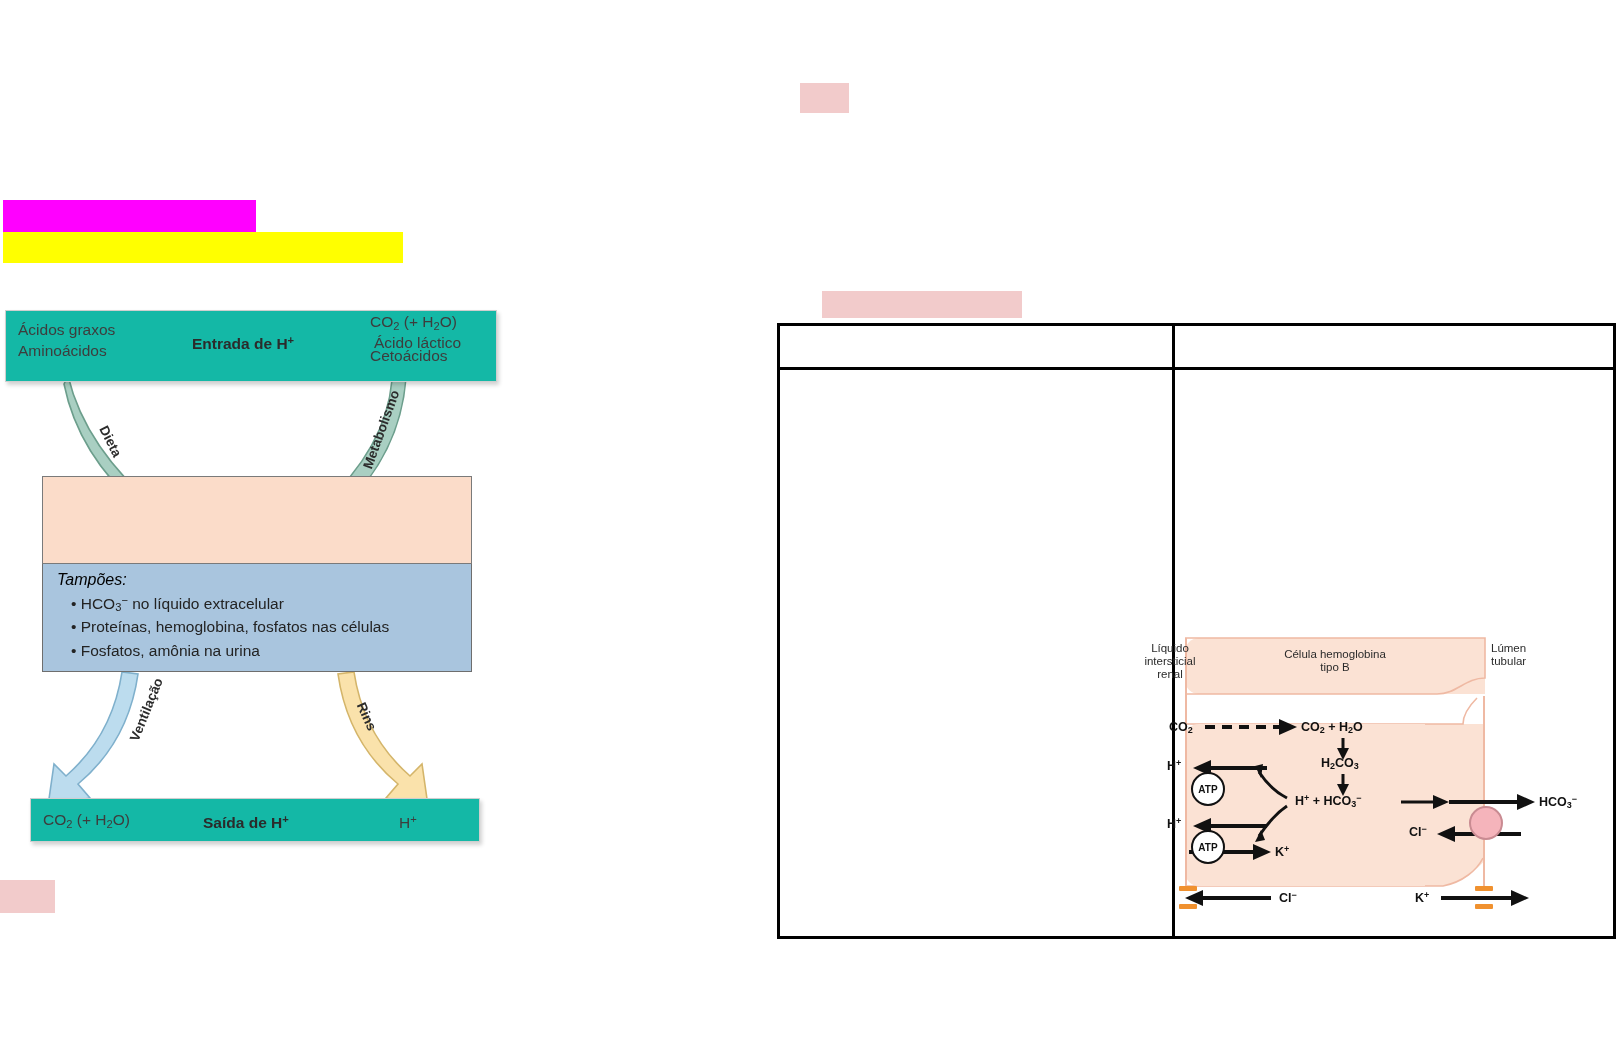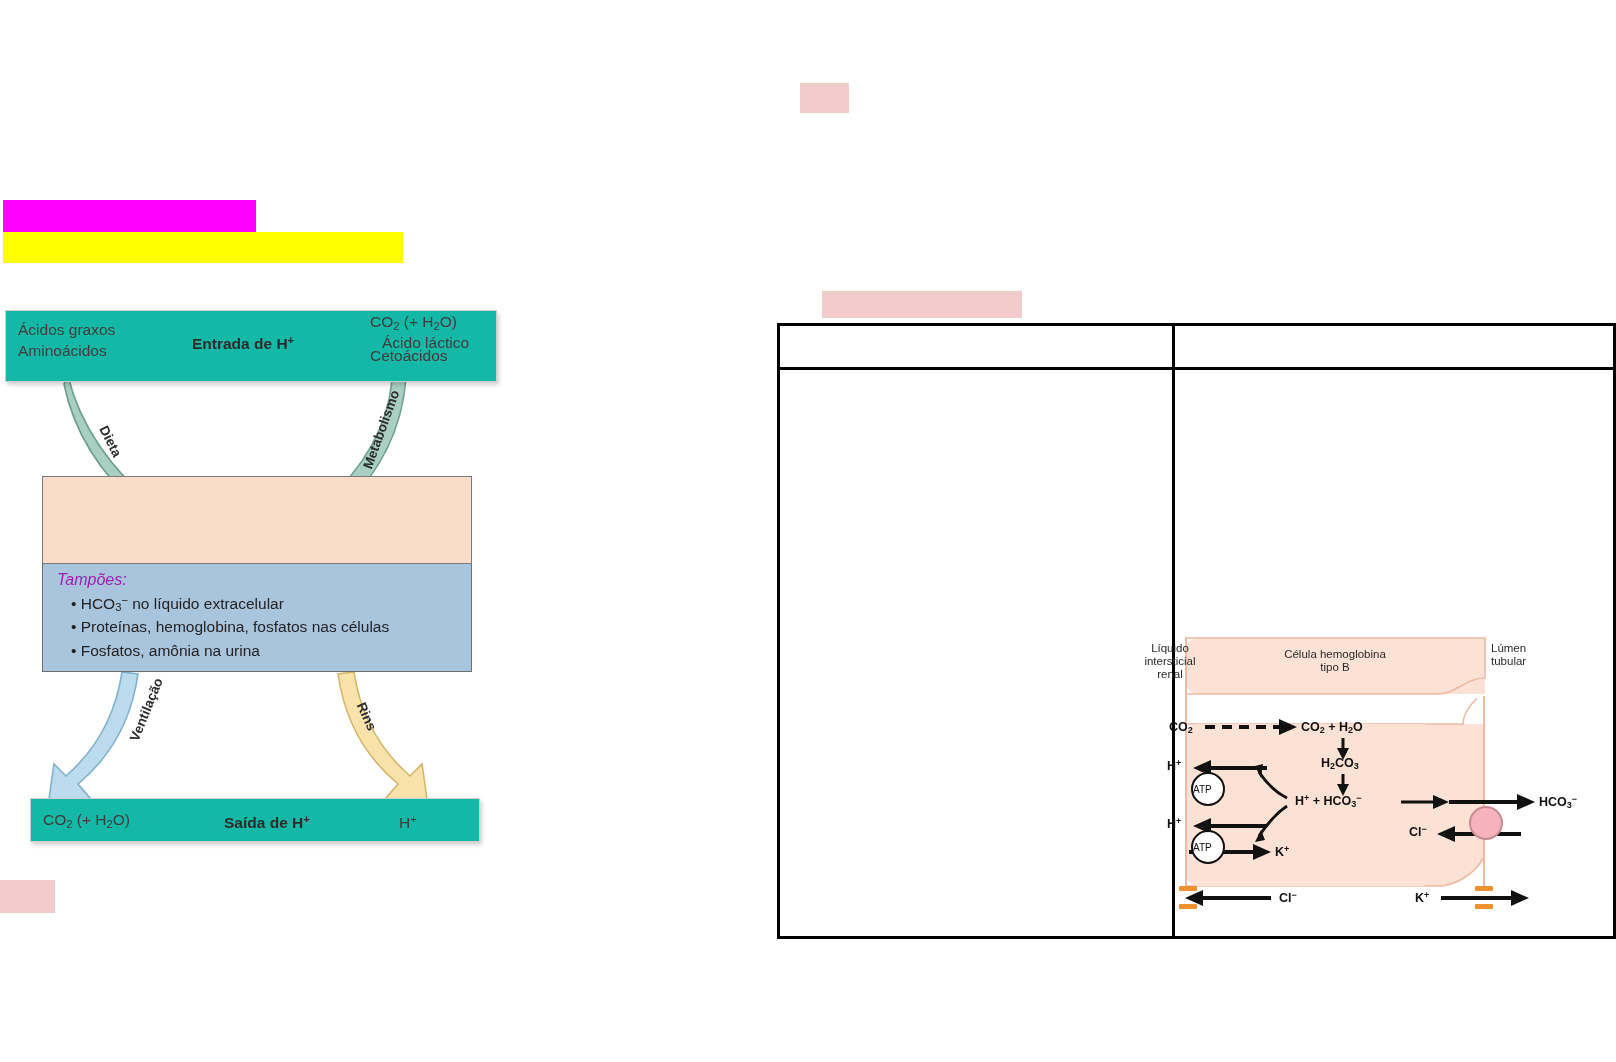--- a/index.html
+++ b/index.html
@@ -21,21 +21,21 @@
   .box-txt.b{font-weight:bold;color:#2b2b2b;}
   sub{font-size:.72em;vertical-align:-0.25em;}
   sup{font-size:.72em;vertical-align:0.42em;}
 
   #plasma-ph-band{position:absolute;left:40px;top:170px;width:430px;height:88px;
         background:#fbdcc9;border:1px solid #7a7a7a;box-sizing:border-box;}
   #buffers-band{position:absolute;left:40px;top:258px;width:430px;height:108px;
         background:#a9c5de;border:1px solid #6e6e6e;border-top:none;box-sizing:border-box;}
   #plasma-ph-label{position:absolute;left:0;top:23px;width:430px;text-align:center;
         font-size:16px;line-height:20px;color:#2e2e2e;}
-  #buffers-title{position:absolute;left:14px;top:7px;font-size:16px;font-style:italic;color:#a21caf;}
+  #buffers-title{position:absolute;left:14px;top:7px;font-size:16px;font-style:italic;color:#000000;}
   .buf-item{position:absolute;left:28px;font-size:15.5px;color:#232323;white-space:nowrap;}
 
   .arrow-label{position:absolute;font-size:13.5px;font-weight:bold;color:#2c2c2c;
         white-space:nowrap;transform-origin:center center;}
 
   
   #content-table{position:absolute;left:777px;top:323px;width:839px;height:616px;
         border:3px solid #000;border-right:3px solid #000;box-sizing:border-box;}
   #table-header-row{position:absolute;left:0;top:0;width:100%;height:44px;
         border-bottom:3px solid #000;box-sizing:border-box;}
@@ -43,22 +43,22 @@
 
   
   #cell-diagram{position:absolute;left:1175px;top:620px;width:420px;height:305px;}
   .cell-body{position:absolute;background:#fbe2d4;}
   .memb-line{position:absolute;background:#efb9a3;}
   .dlabel{position:absolute;font-size:11.5px;line-height:13px;color:#2b2b2b;
           text-align:center;white-space:nowrap;font-weight:600;}
   .dlabel.sm{font-weight:normal;}
   .chem{position:absolute;font-size:12.5px;font-weight:bold;color:#111;white-space:nowrap;}
   .atp{position:absolute;width:30px;height:30px;border-radius:50%;background:#fff;
-       border:2px solid #111;font-size:10px;font-weight:normal;color:#111;
-       display:flex;align-items:center;justify-content:flex-start;z-index:5;}
+       border:2px solid #111;font-size:10px;font-weight:bold;color:#111;
+       display:flex;align-items:center;justify-content:center;z-index:5;}
   .pinkdot{position:absolute;width:30px;height:30px;border-radius:50%;
        background:#f5b4bb;border:2px solid #c98b92;z-index:5;}
   .chan{position:absolute;width:18px;height:5px;background:#f0912f;border-radius:1px;z-index:6;}
   svg.ov{position:absolute;left:0;top:0;overflow:visible;}
 </style>
 </head>
 <body>
 
 <div class="hl" style="left:3px;top:200px;width:253px;height:32px;background:#ff00ff;"></div>
 <div class="hl" style="left:3px;top:232px;width:400px;height:31px;background:#ffff00;"></div>
@@ -92,21 +92,21 @@
     <div class="box-txt" style="left:12px;top:10px;">Ácidos graxos</div>
     <div class="box-txt" style="left:12px;top:31px;">Aminoácidos</div>
 
     <div class="box-txt b" style="left:186px;top:21px;">
       <span>Entrada de H</span><sup>+</sup>
     </div>
 
     <div class="box-txt" style="left:364px;top:2px;">
       <span>CO</span><sub>2</sub><span> (+ H</span><sub>2</sub><span>O)</span>
     </div>
-    <div class="box-txt" style="left:376px;top:23px;">Ácido láctico</div>
+    <div class="box-txt" style="left:368px;top:23px;">Ácido láctico</div>
     <div class="box-txt" style="left:364px;top:36px;">Cetoácidos</div>
   </div>
 
   <div id="plasma-ph-band">
     <div id="plasma-ph-label">
     </div>
   </div>
 
   <div id="buffers-band">
     <div id="buffers-title">Tampões:</div>
@@ -114,21 +114,21 @@
       <span>• HCO</span><sub>3</sub><sup>−</sup><span> no líquido extracelular</span>
     </div>
     <div class="buf-item" style="top:54px;">• Proteínas, hemoglobina, fosfatos nas células</div>
     <div class="buf-item" style="top:78px;">• Fosfatos, amônia na urina</div>
   </div>
 
   <div class="card" id="bottom-outputs-box">
     <div class="box-txt" style="left:12px;top:12px;">
       <span>CO</span><sub>2</sub><span>  (+ H</span><sub>2</sub><span>O)</span>
     </div>
-    <div class="box-txt b" style="left:193px;top:12px;">
+    <div class="box-txt b" style="left:172px;top:12px;">
       <span>Saída de H</span><sup>+</sup>
     </div>
     <div class="box-txt" style="left:368px;top:12px;">
       <span>H</span><sup>+</sup>
     </div>
   </div>
 </div>
 
 <div id="content-table">
   <div id="table-header-row"></div>

